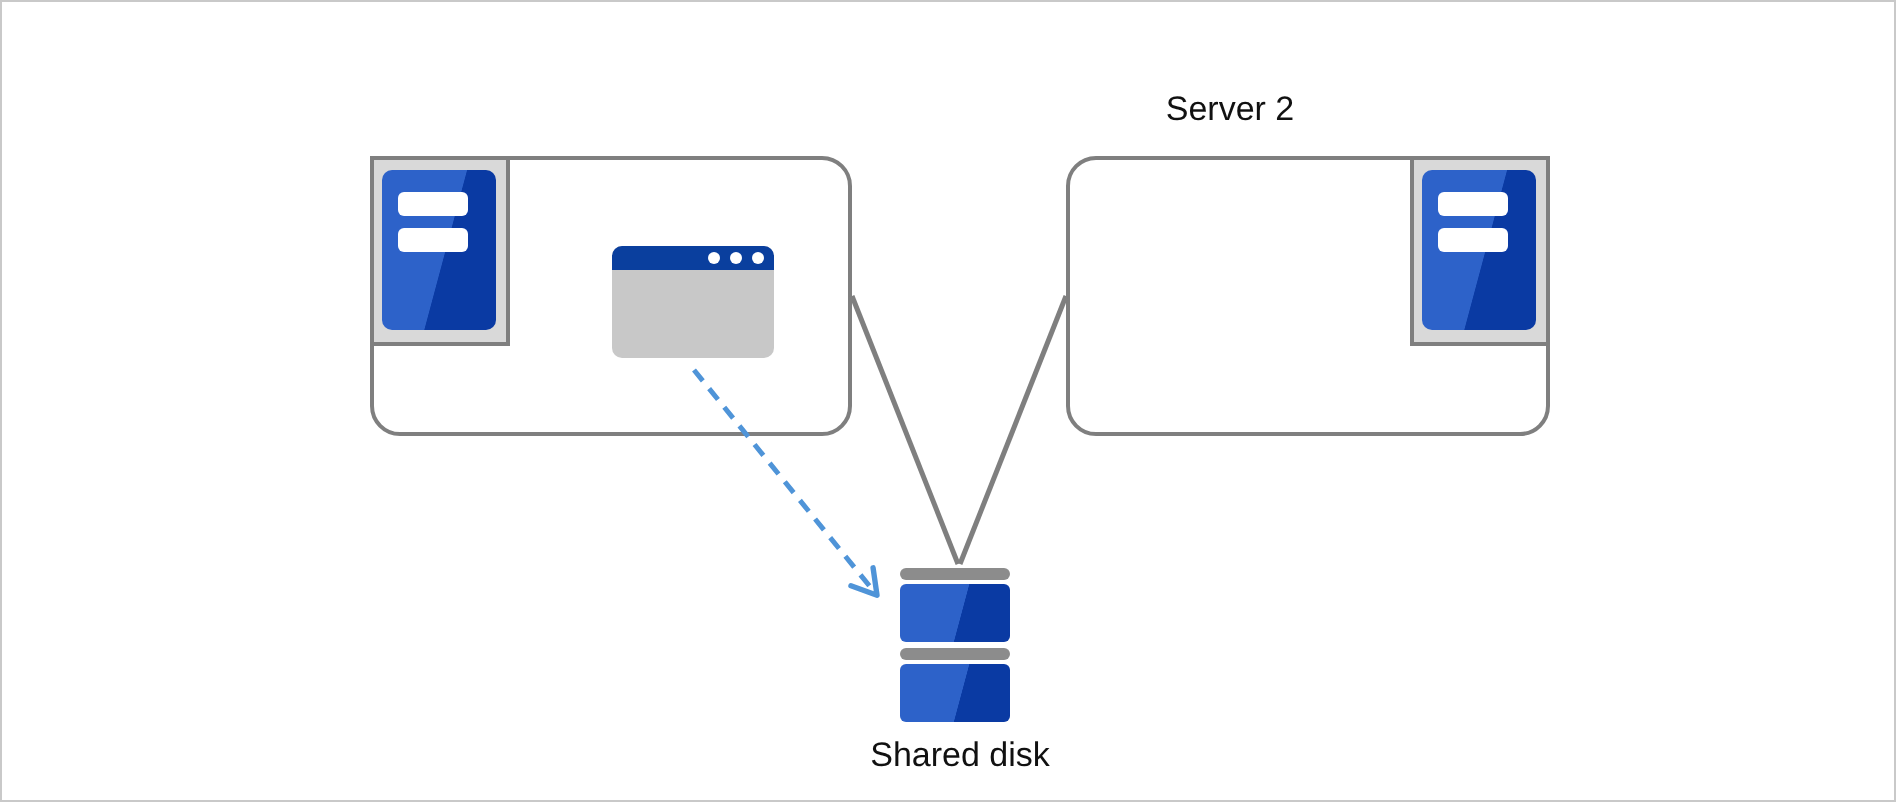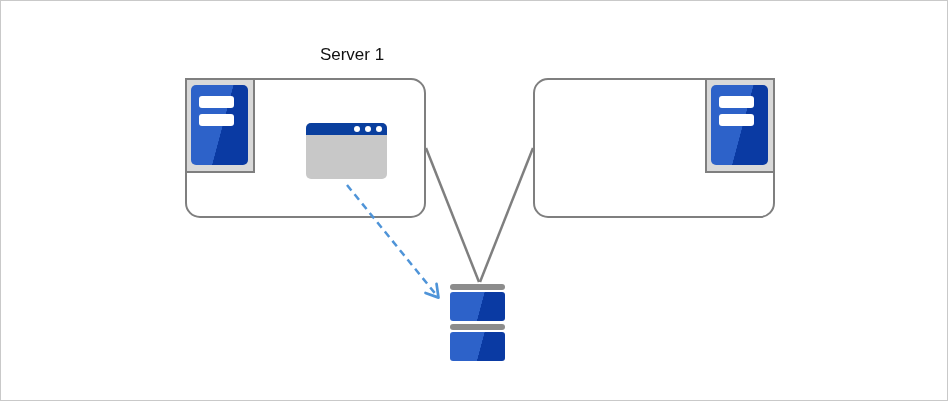--- a/index.html
+++ b/index.html
@@ -100,48 +100,49 @@
   }
   .conn{stroke:var(--line-gray);stroke-width:2.5;fill:none;}
   .flow{stroke:var(--arrow-blue);stroke-width:2.5;fill:none;stroke-dasharray:7 5;}
   .arrowhead-path{stroke:var(--arrow-blue);stroke-width:1.7;fill:none;stroke-linecap:round;stroke-linejoin:round;}
 </style>
 </head>
 <body>
 
 <div class="canvas">
 
-  <div class="label" style="left:271px;top:44px;">Server 1</div>
   <div class="node-box" style="left:184px;top:77px;width:241px;height:140px;"></div>
   <div class="icon-frame" style="left:184px;top:77px;">
     <div class="server-unit" style="left:4px;top:5px;">
       <div class="server-slot slot-1"></div>
       <div class="server-slot slot-2"></div>
     </div>
   </div>
   <div class="app-window">
     <div class="app-titlebar">
       <span class="dot"></span>
       <span class="dot"></span>
       <span class="dot"></span>
     </div>
   </div>
 
+  <div class="label" style="left:534px;top:44px;">Server 2</div>
   <div class="node-box" style="left:532px;top:77px;width:242px;height:140px;"></div>
   <div class="icon-frame" style="left:704px;top:77px;">
     <div class="server-unit" style="left:4px;top:5px;">
       <div class="server-slot slot-1"></div>
       <div class="server-slot slot-2"></div>
     </div>
   </div>
 
   <div class="disk-bar" style="top:283px;"></div>
   <div class="disk-unit" style="top:291px;"></div>
   <div class="disk-bar" style="top:323px;"></div>
   <div class="disk-unit" style="top:331px;"></div>
+  <div class="label" style="left:399px;top:367px;">Shared disk</div>
 
   <svg class="wires" width="948" height="401" viewBox="0 0 948 401">
     <defs>
       <marker id="arrowhead" viewBox="0 0 12 12" refX="10" refY="6" markerWidth="19" markerHeight="19" markerUnits="userSpaceOnUse" orient="auto">
         <path class="arrowhead-path" d="M3,1.5 L10.5,6 L3,10.5"></path>
       </marker>
     </defs>
     <line class="conn" x1="425" y1="147" x2="478" y2="281"></line>
     <line class="conn" x1="532" y1="147" x2="479" y2="281"></line>
     <path class="flow" d="M346,184 L437,296" marker-end="url(#arrowhead)"></path>

